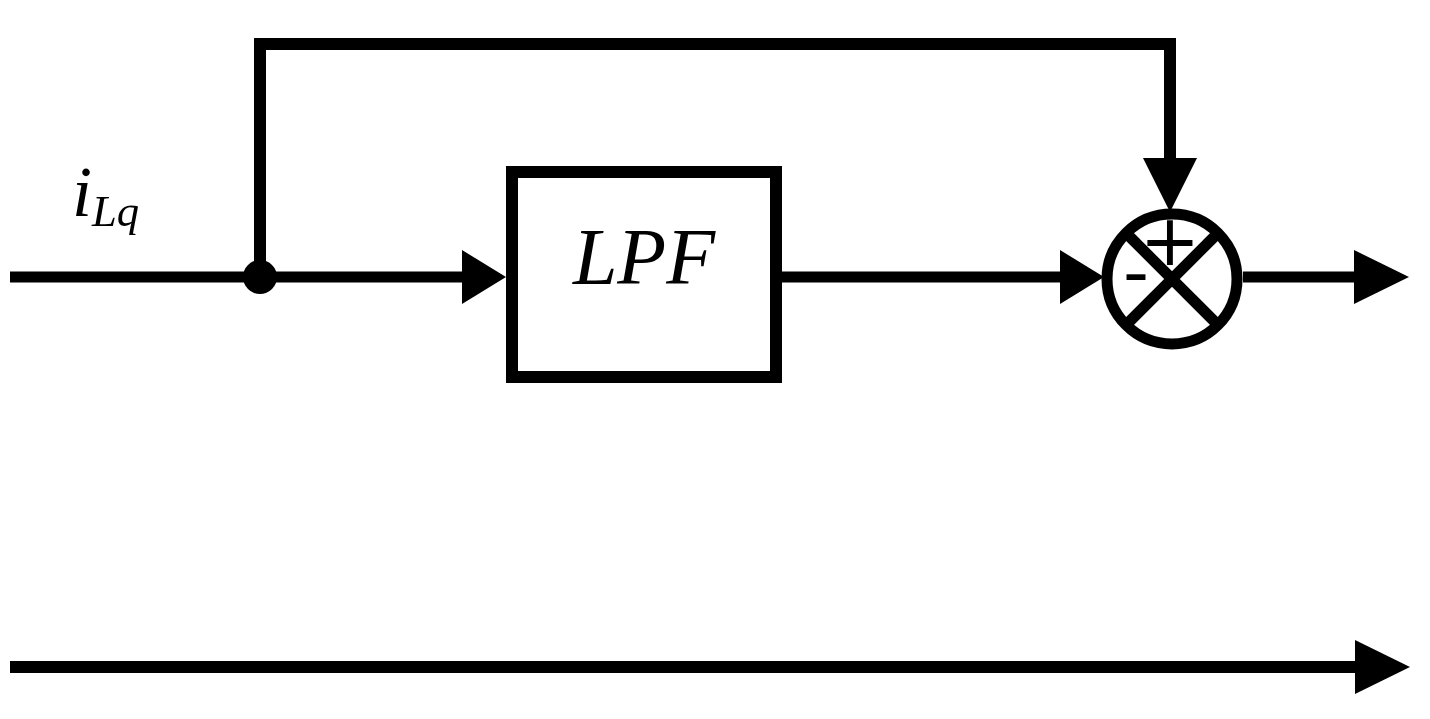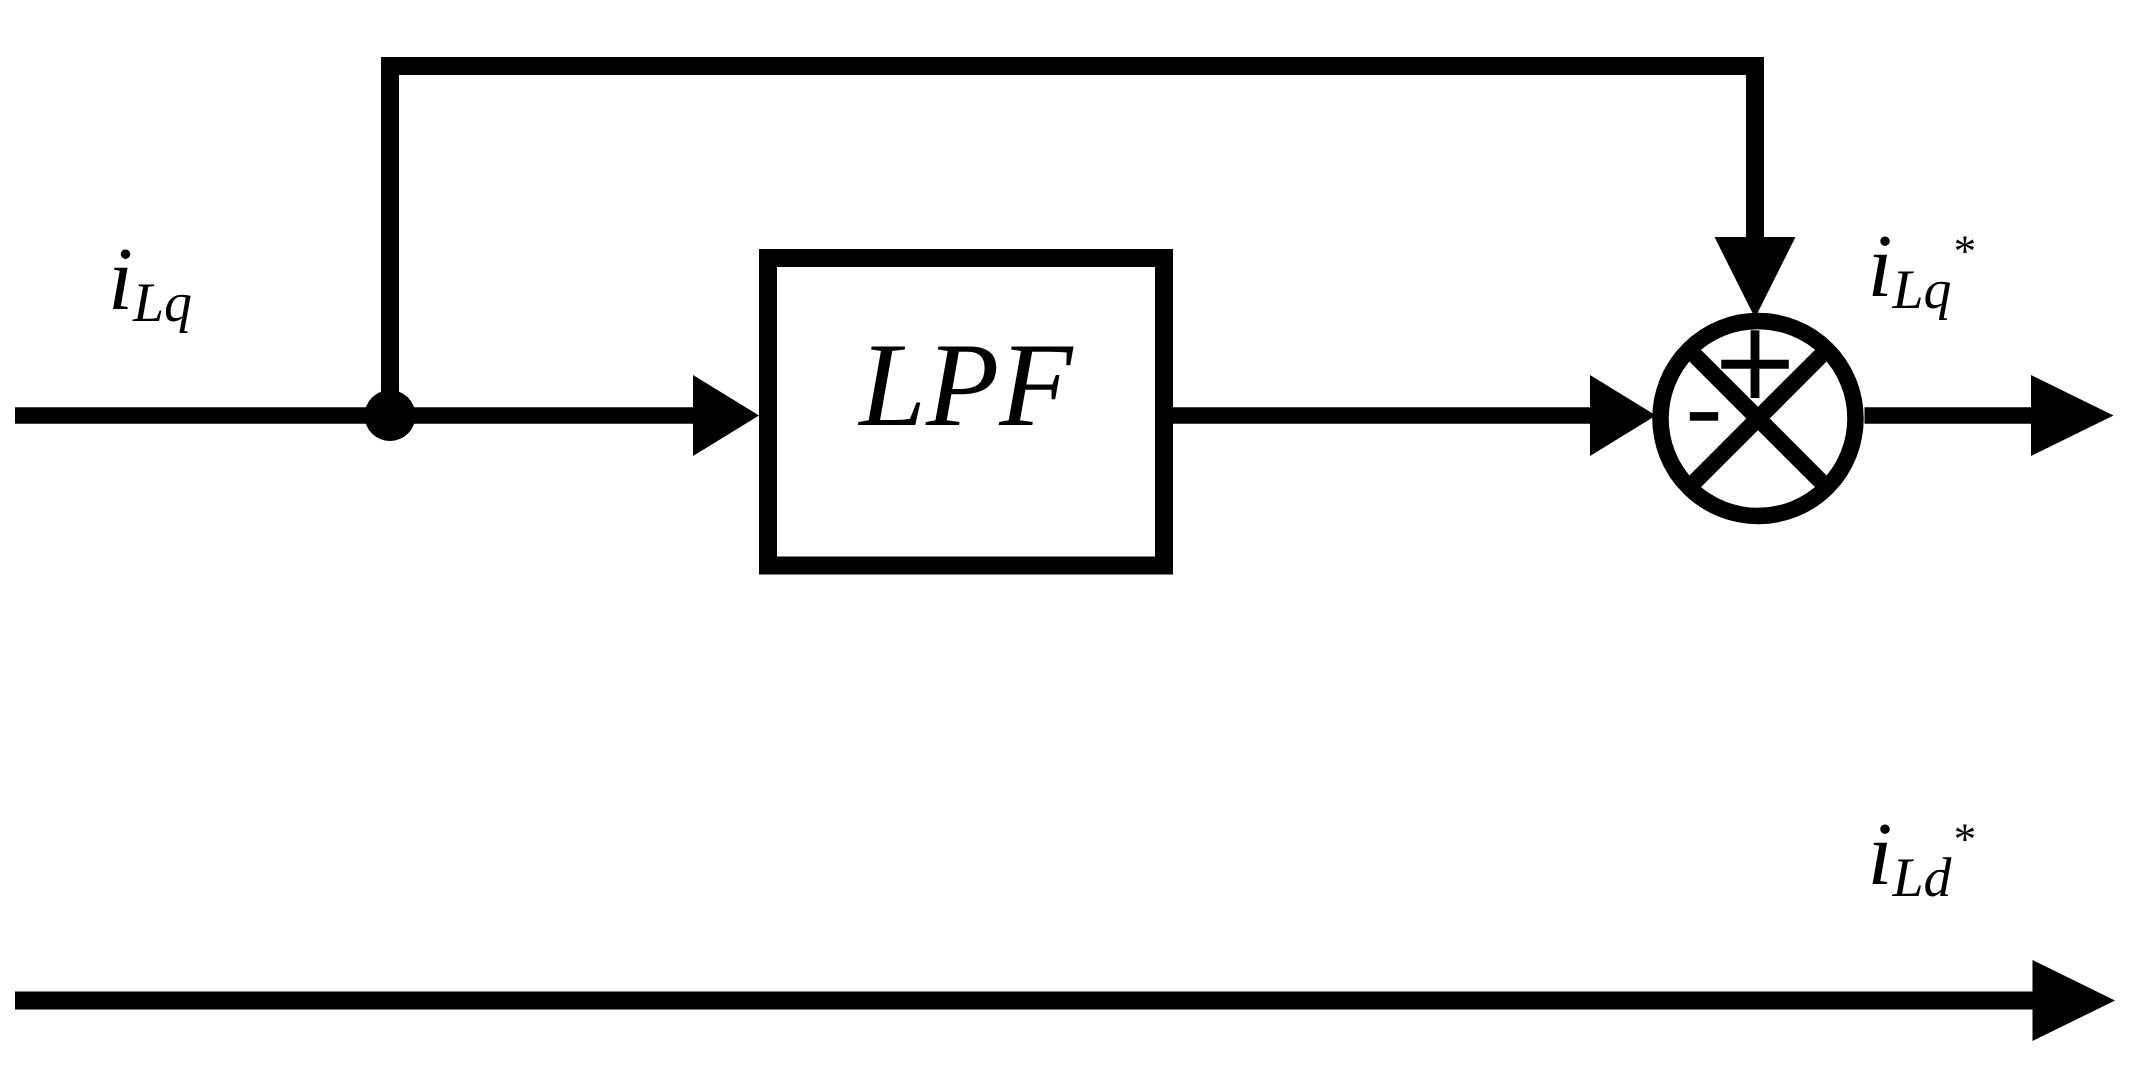--- a/index.html
+++ b/index.html
@@ -8,21 +8,21 @@
     width: 1430px;
     height: 719px;
     background: #ffffff;
     overflow: hidden;
     font-family: "Liberation Serif", serif;
   }
   #wires { position: absolute; left: 0; top: 0; }
   .label {
     position: absolute;
     font-style: italic;
-    font-size: 60px;
+    font-size: 72px;
     line-height: 1;
     color: #000;
     white-space: nowrap;
   }
   .label .sub { font-size: 0.62em; vertical-align: -0.22em; }
   .label .sup { font-size: 0.50em; vertical-align: 0.65em; }
   .block-label {
     position: absolute;
     left: 506px;
     top: 166px;
@@ -74,22 +74,16 @@
     <text class="sum-sign" x="1170" y="265" text-anchor="middle">+</text>
     <text class="sum-sign" x="1136" y="297" text-anchor="middle">-</text>
   </svg>
 
   <div class="block-label">LPF</div>
 
   <div class="label" style="left:72px; top:156px;">
     <span>i</span><span class="sub">Lq</span><span class="sup"></span>
   </div>
 
-  <div class="label" style="left:1245px; top:147px;">
-    <span>i</span><span class="sub">Lq</span><span class="sup">*</span>
-  </div>
 
 
-  <div class="label" style="left:1245px; top:539px;">
-    <span>i</span><span class="sub">Ld</span><span class="sup">*</span>
-  </div>
 
 </div>
 
 </body></html>

